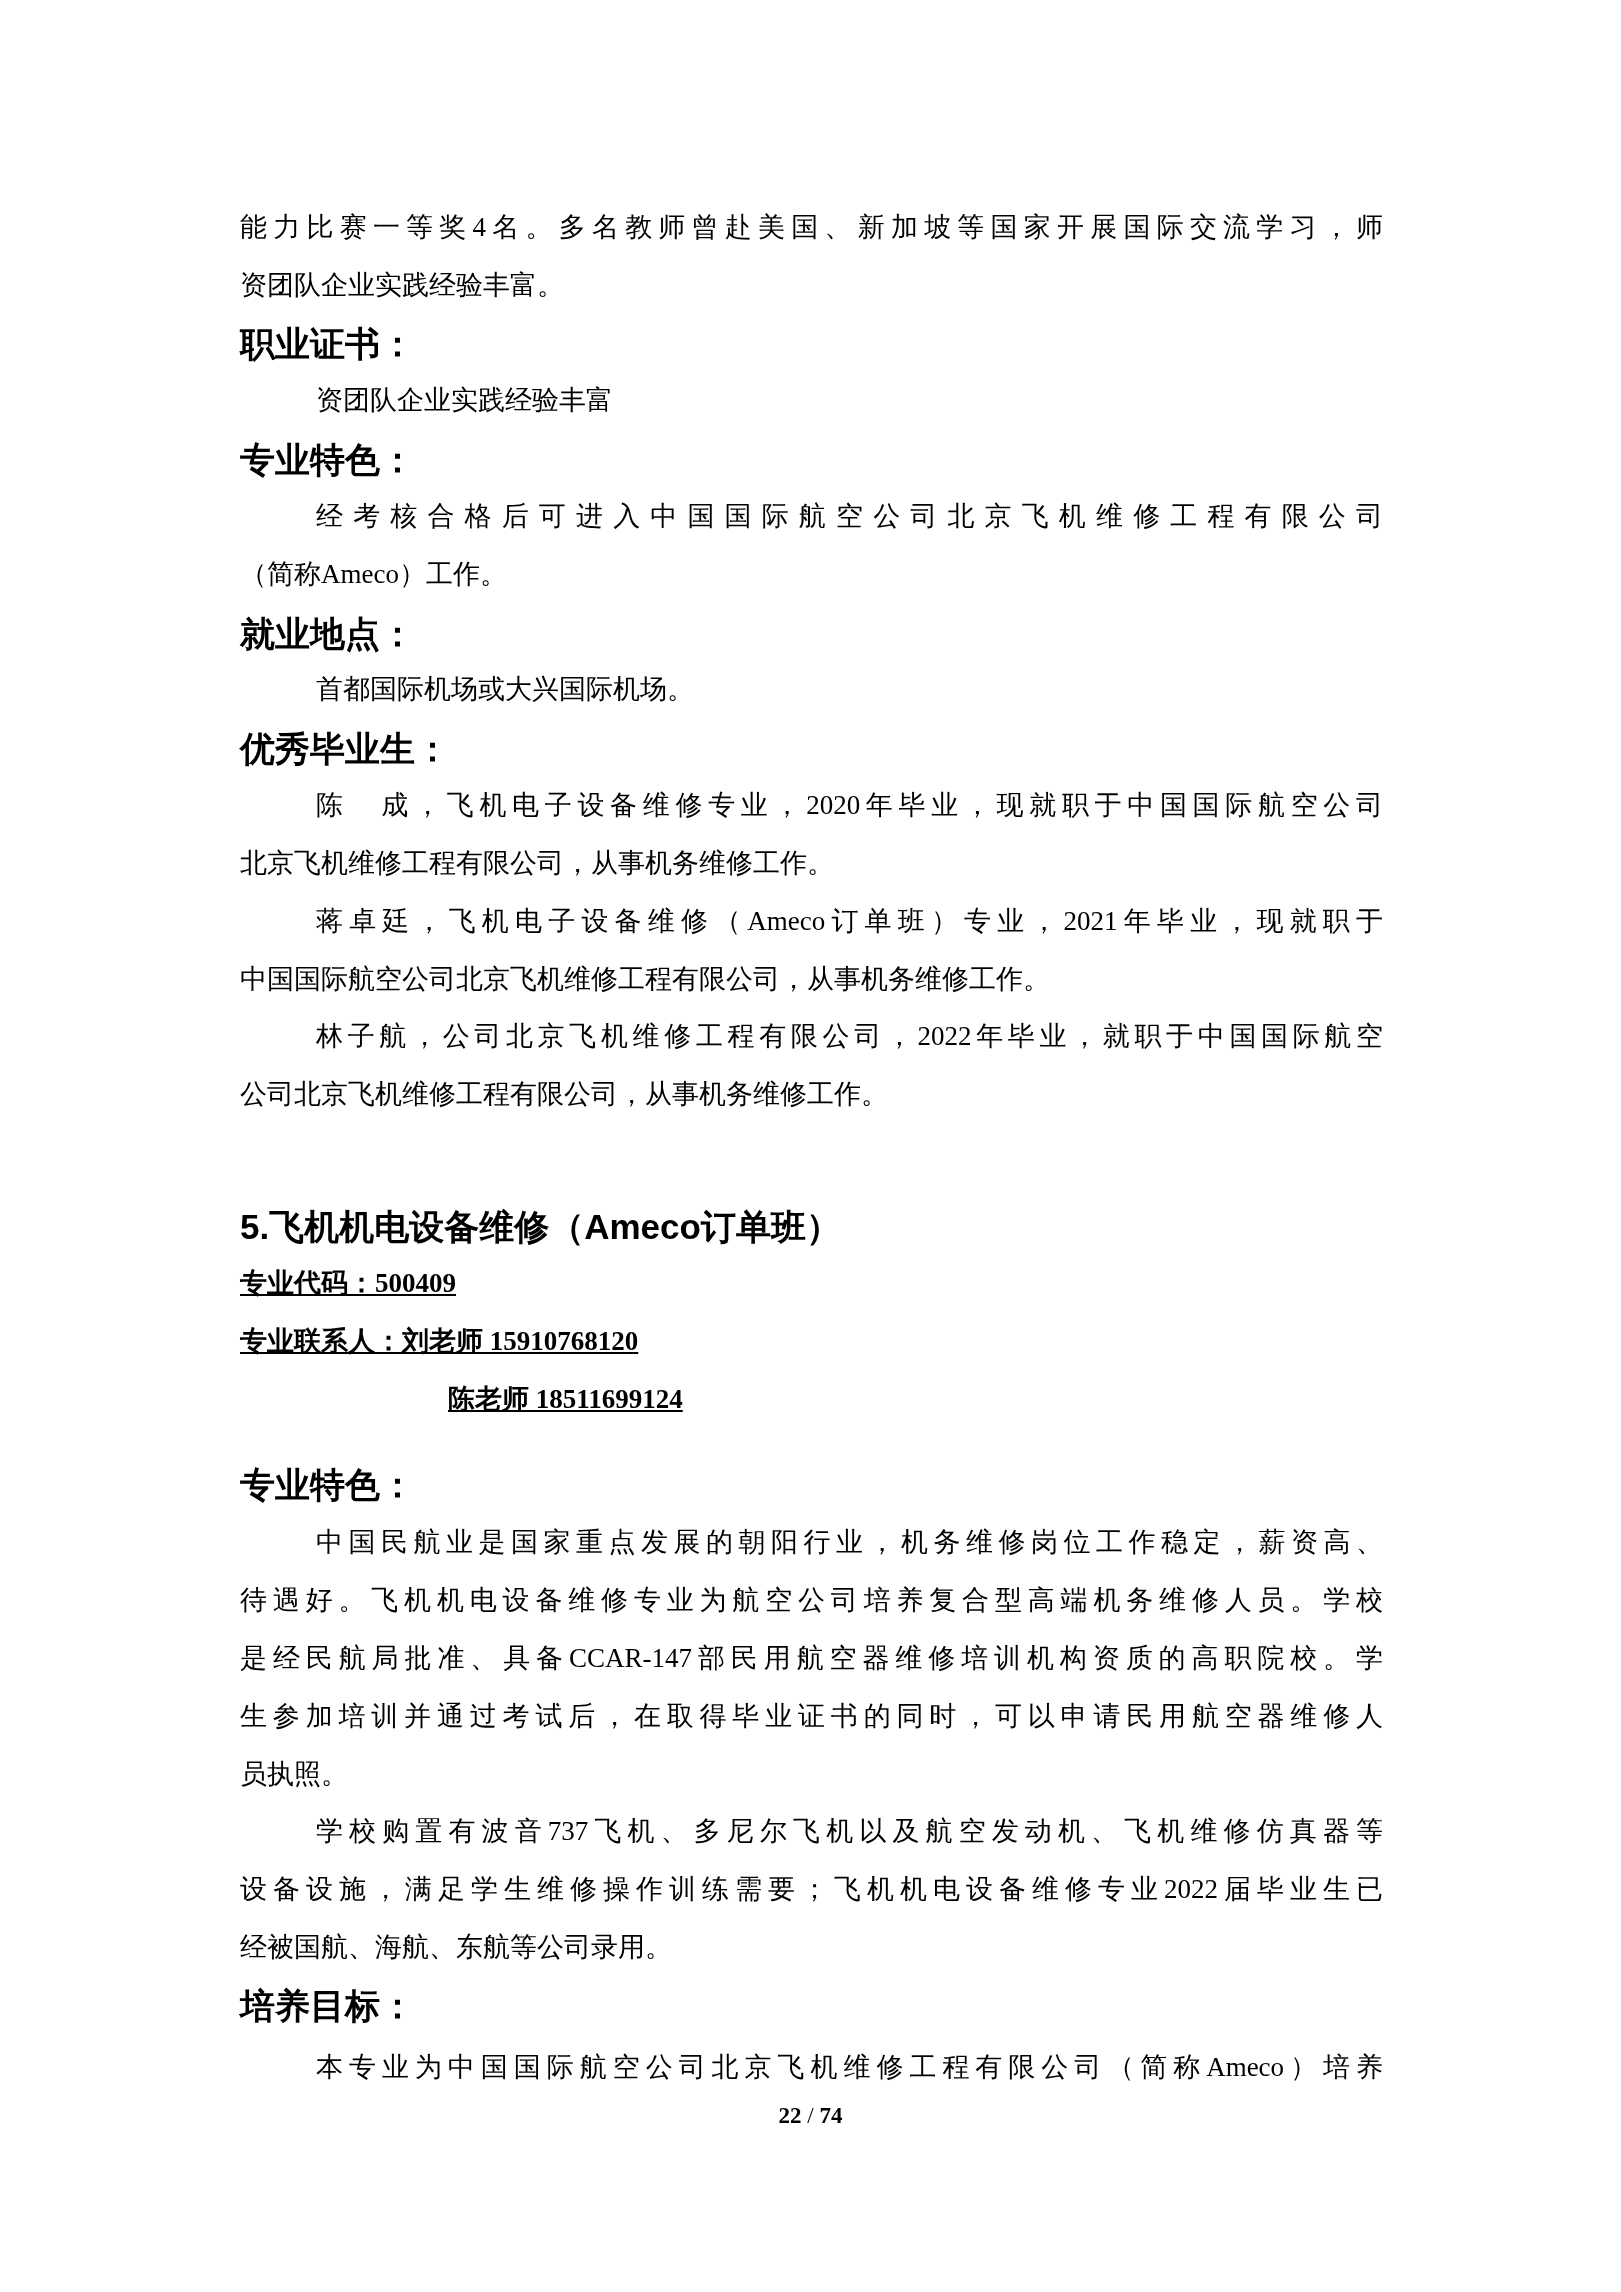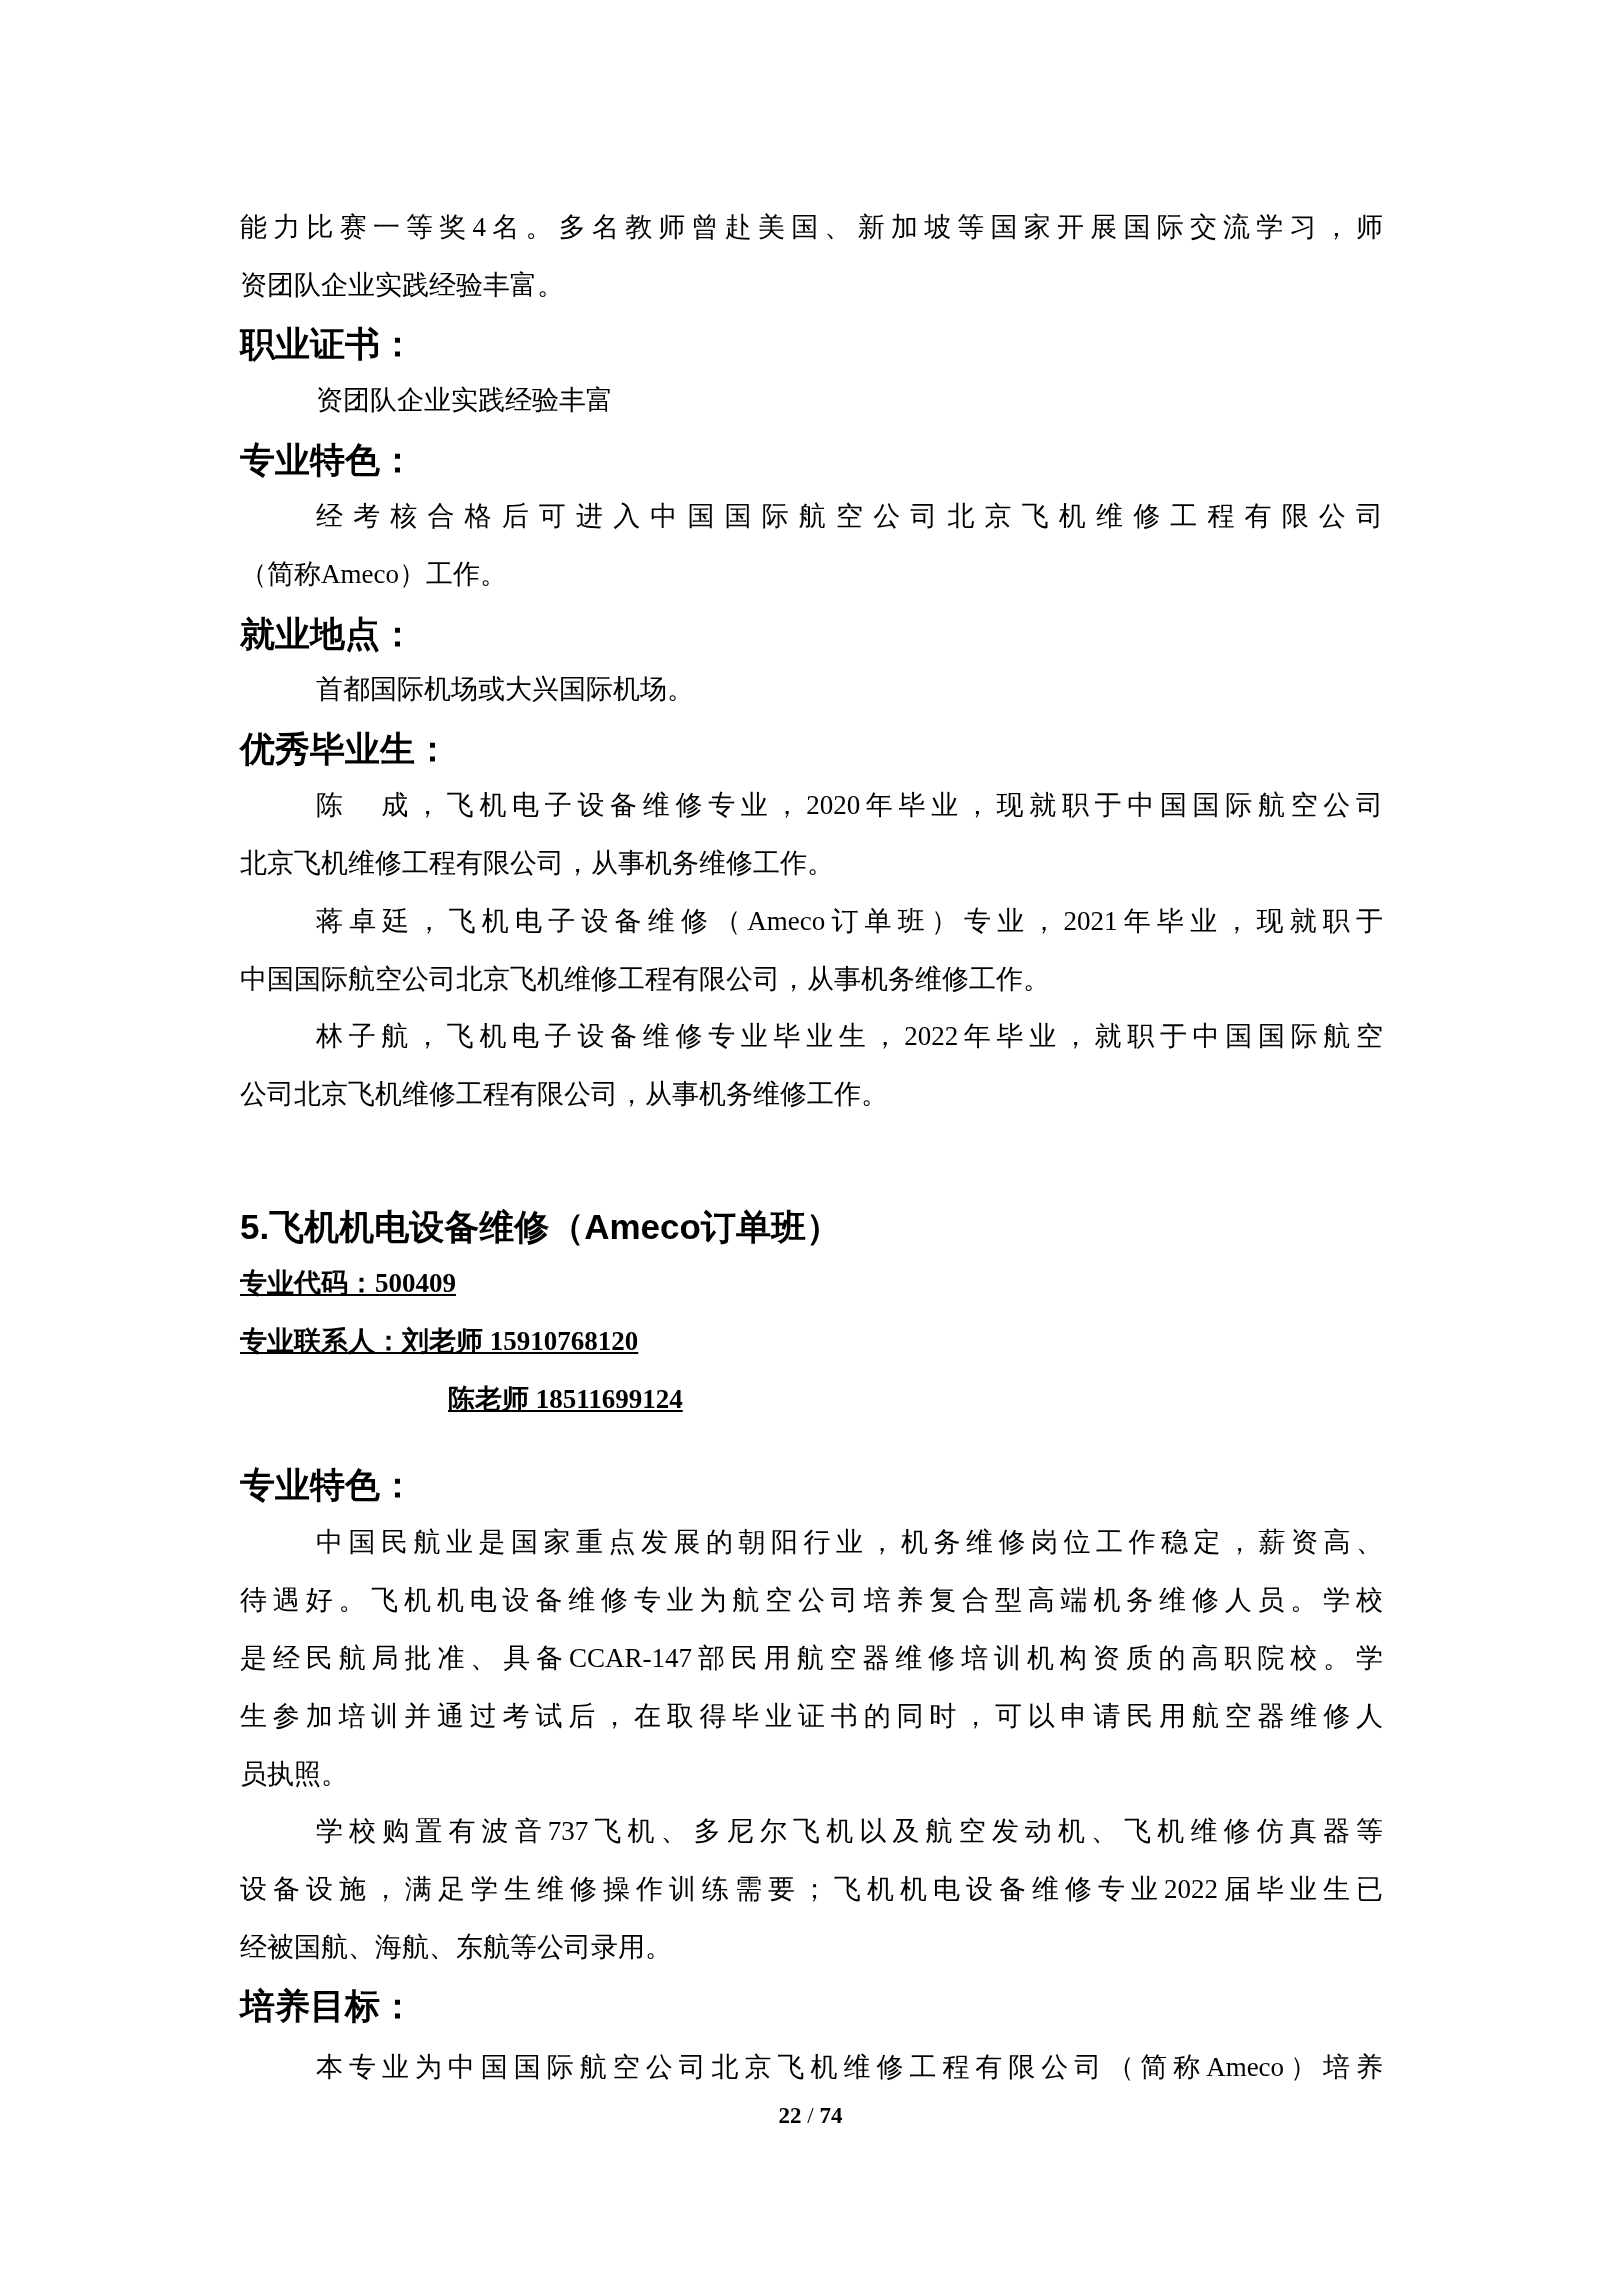--- a/index.html
+++ b/index.html
@@ -83,21 +83,21 @@
     <p class="line" style="top:552px">（简称Ameco）工作。</p>
 
     <p class="line heading" style="top:611px">就业地点：</p>
     <p class="line heading" style="top:726px">优秀毕业生：</p>
 
     <p class="line indent" style="top:667px">首都国际机场或大兴国际机场。</p>
     <p class="line indent stretch" style="top:783px">陈　成，飞机电子设备维修专业，2020年毕业，现就职于中国国际航空公司</p>
     <p class="line" style="top:841px">北京飞机维修工程有限公司，从事机务维修工作。</p>
     <p class="line indent stretch" style="top:899px">蒋卓廷，飞机电子设备维修（Ameco订单班）专业，2021年毕业，现就职于</p>
     <p class="line" style="top:957px">中国国际航空公司北京飞机维修工程有限公司，从事机务维修工作。</p>
-    <p class="line indent stretch" style="top:1014px">林子航，飞机电子设备维修专业毕业生，2022年毕业，就职于中国国际航空</p>
+    <p class="line indent stretch" style="top:1014px">林子航，公司北京飞机维修工程有限公司，2022年毕业，就职于中国国际航空</p>
     <p class="line" style="top:1072px">公司北京飞机维修工程有限公司，从事机务维修工作。</p>
 
     <p class="line heading" style="top:1204px">5.飞机机电设备维修（Ameco订单班）</p>
     <p class="line label-bold" style="top:1261px">专业代码：500409</p>
     <p class="line label-bold" style="top:1319px">专业联系人：刘老师 15910768120</p>
     <p class="line label-bold contact2" style="top:1377px">陈老师 18511699124</p>
 
     <p class="line heading" style="top:1462px">专业特色：</p>
     <p class="line indent stretch" style="top:1520px">中国民航业是国家重点发展的朝阳行业，机务维修岗位工作稳定，薪资高、</p>
     <p class="line stretch" style="top:1578px">待遇好。飞机机电设备维修专业为航空公司培养复合型高端机务维修人员。学校</p>

